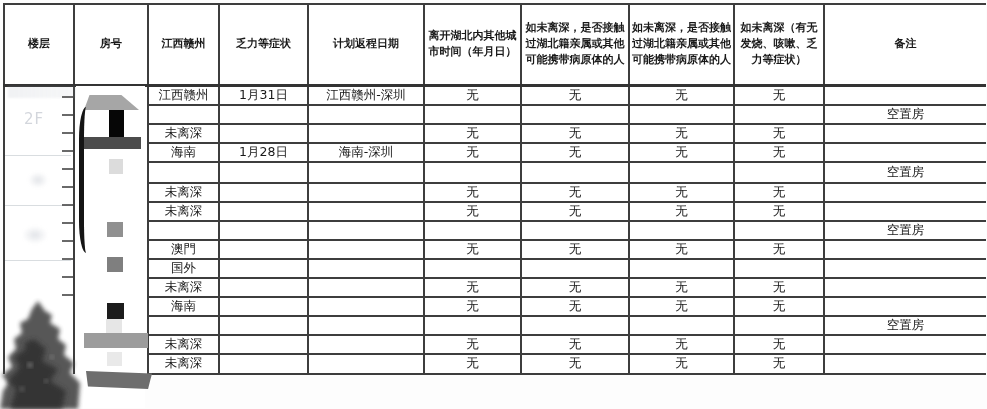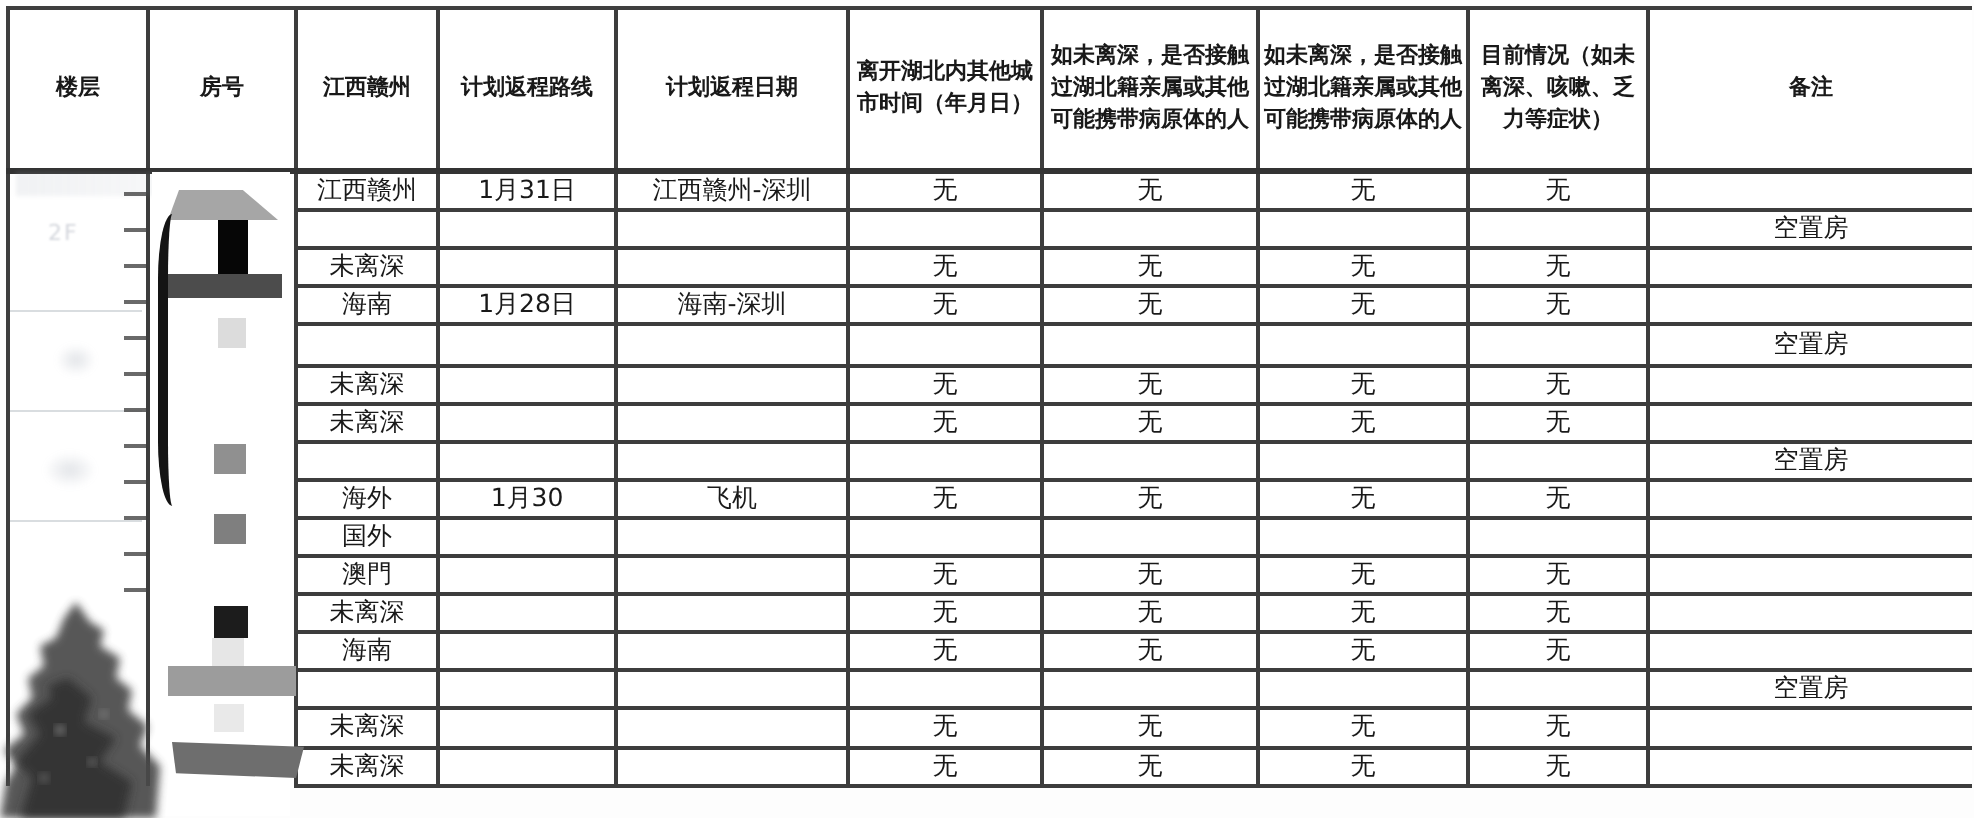--- a/index.html
+++ b/index.html
@@ -68,21 +68,21 @@
   .redaction-layer { position: absolute; inset: 0; pointer-events: none; }
   .redaction-layer > * { position: absolute; }
 
   .ghost-row-smudge {
     left: 8px; top: 86px; width: 116px; height: 12px;
     background: linear-gradient(90deg, rgba(165,172,184,0.16), rgba(165,172,184,0.05));
     filter: blur(1px);
   }
   .ghost-label {
     left: 24px; top: 110px;
-    font-size: 11px; letter-spacing: 1px;
+    font-size: 15px; letter-spacing: 1px;
     color: rgba(110,120,140,0.30);
     filter: blur(0.6px);
   }
   .ghost-blob { background: radial-gradient(closest-side, rgba(125,135,152,0.22), rgba(125,135,152,0)); filter: blur(1.5px); }
   .ghost-blob.b1 { left: 28px; top: 172px; width: 20px; height: 16px; }
   .ghost-blob.b2 { left: 22px; top: 226px; width: 26px; height: 18px; }
   .faint-line { left: 5px; width: 66px; height: 1px; background: #d9dde0; }
   .faint-line.l1 { top: 155px; }
   .faint-line.l2 { top: 205px; }
   .faint-line.l3 { top: 260px; }
@@ -130,26 +130,26 @@
         <col class="col-6">
         <col class="col-7">
         <col class="col-8">
         <col class="col-9">
     </colgroup>
     <thead>
       <tr>
         <th class="c0">楼层</th>
         <th class="c1">房号</th>
         <th class="c2">江西赣州</th>
-        <th class="c3">计划返程路线</th>
+        <th class="c3">乏力等症状</th>
         <th class="c4">计划返程日期</th>
         <th class="c5">离开湖北内其他城市时间（年月日）</th>
         <th class="c6">如未离深，是否接触过湖北籍亲属或其他可能携带病原体的人</th>
         <th class="c7">如未离深，是否接触过湖北籍亲属或其他可能携带病原体的人</th>
-        <th class="c8">目前情况（如未离深、咳嗽、乏力等症状）</th>
+        <th class="c8">如未离深（有无发烧、咳嗽、乏力等症状）</th>
         <th class="c9">备注</th>
       </tr>
     </thead>
     <tbody>
         <tr>
           <td class="c0"></td>
           <td class="c1"></td>
           <td class="c2">江西赣州</td>
           <td class="c3">1月31日</td>
           <td class="c4">江西赣州-深圳</td>
@@ -239,51 +239,39 @@
           <td class="c4"></td>
           <td class="c5"></td>
           <td class="c6"></td>
           <td class="c7"></td>
           <td class="c8"></td>
           <td class="c9">空置房</td>
         </tr>
         <tr>
           <td class="c0"></td>
           <td class="c1"></td>
-          <td class="c2">海外</td>
-          <td class="c3">1月30</td>
-          <td class="c4">飞机</td>
+          <td class="c2">澳門</td>
+          <td class="c3"></td>
+          <td class="c4"></td>
           <td class="c5">无</td>
           <td class="c6">无</td>
           <td class="c7">无</td>
           <td class="c8">无</td>
           <td class="c9"></td>
         </tr>
         <tr>
           <td class="c0"></td>
           <td class="c1"></td>
           <td class="c2">国外</td>
           <td class="c3"></td>
           <td class="c4"></td>
           <td class="c5"></td>
           <td class="c6"></td>
           <td class="c7"></td>
           <td class="c8"></td>
-          <td class="c9"></td>
-        </tr>
-        <tr>
-          <td class="c0"></td>
-          <td class="c1"></td>
-          <td class="c2">澳門</td>
-          <td class="c3"></td>
-          <td class="c4"></td>
-          <td class="c5">无</td>
-          <td class="c6">无</td>
-          <td class="c7">无</td>
-          <td class="c8">无</td>
           <td class="c9"></td>
         </tr>
         <tr>
           <td class="c0"></td>
           <td class="c1"></td>
           <td class="c2">未离深</td>
           <td class="c3"></td>
           <td class="c4"></td>
           <td class="c5">无</td>
           <td class="c6">无</td>

